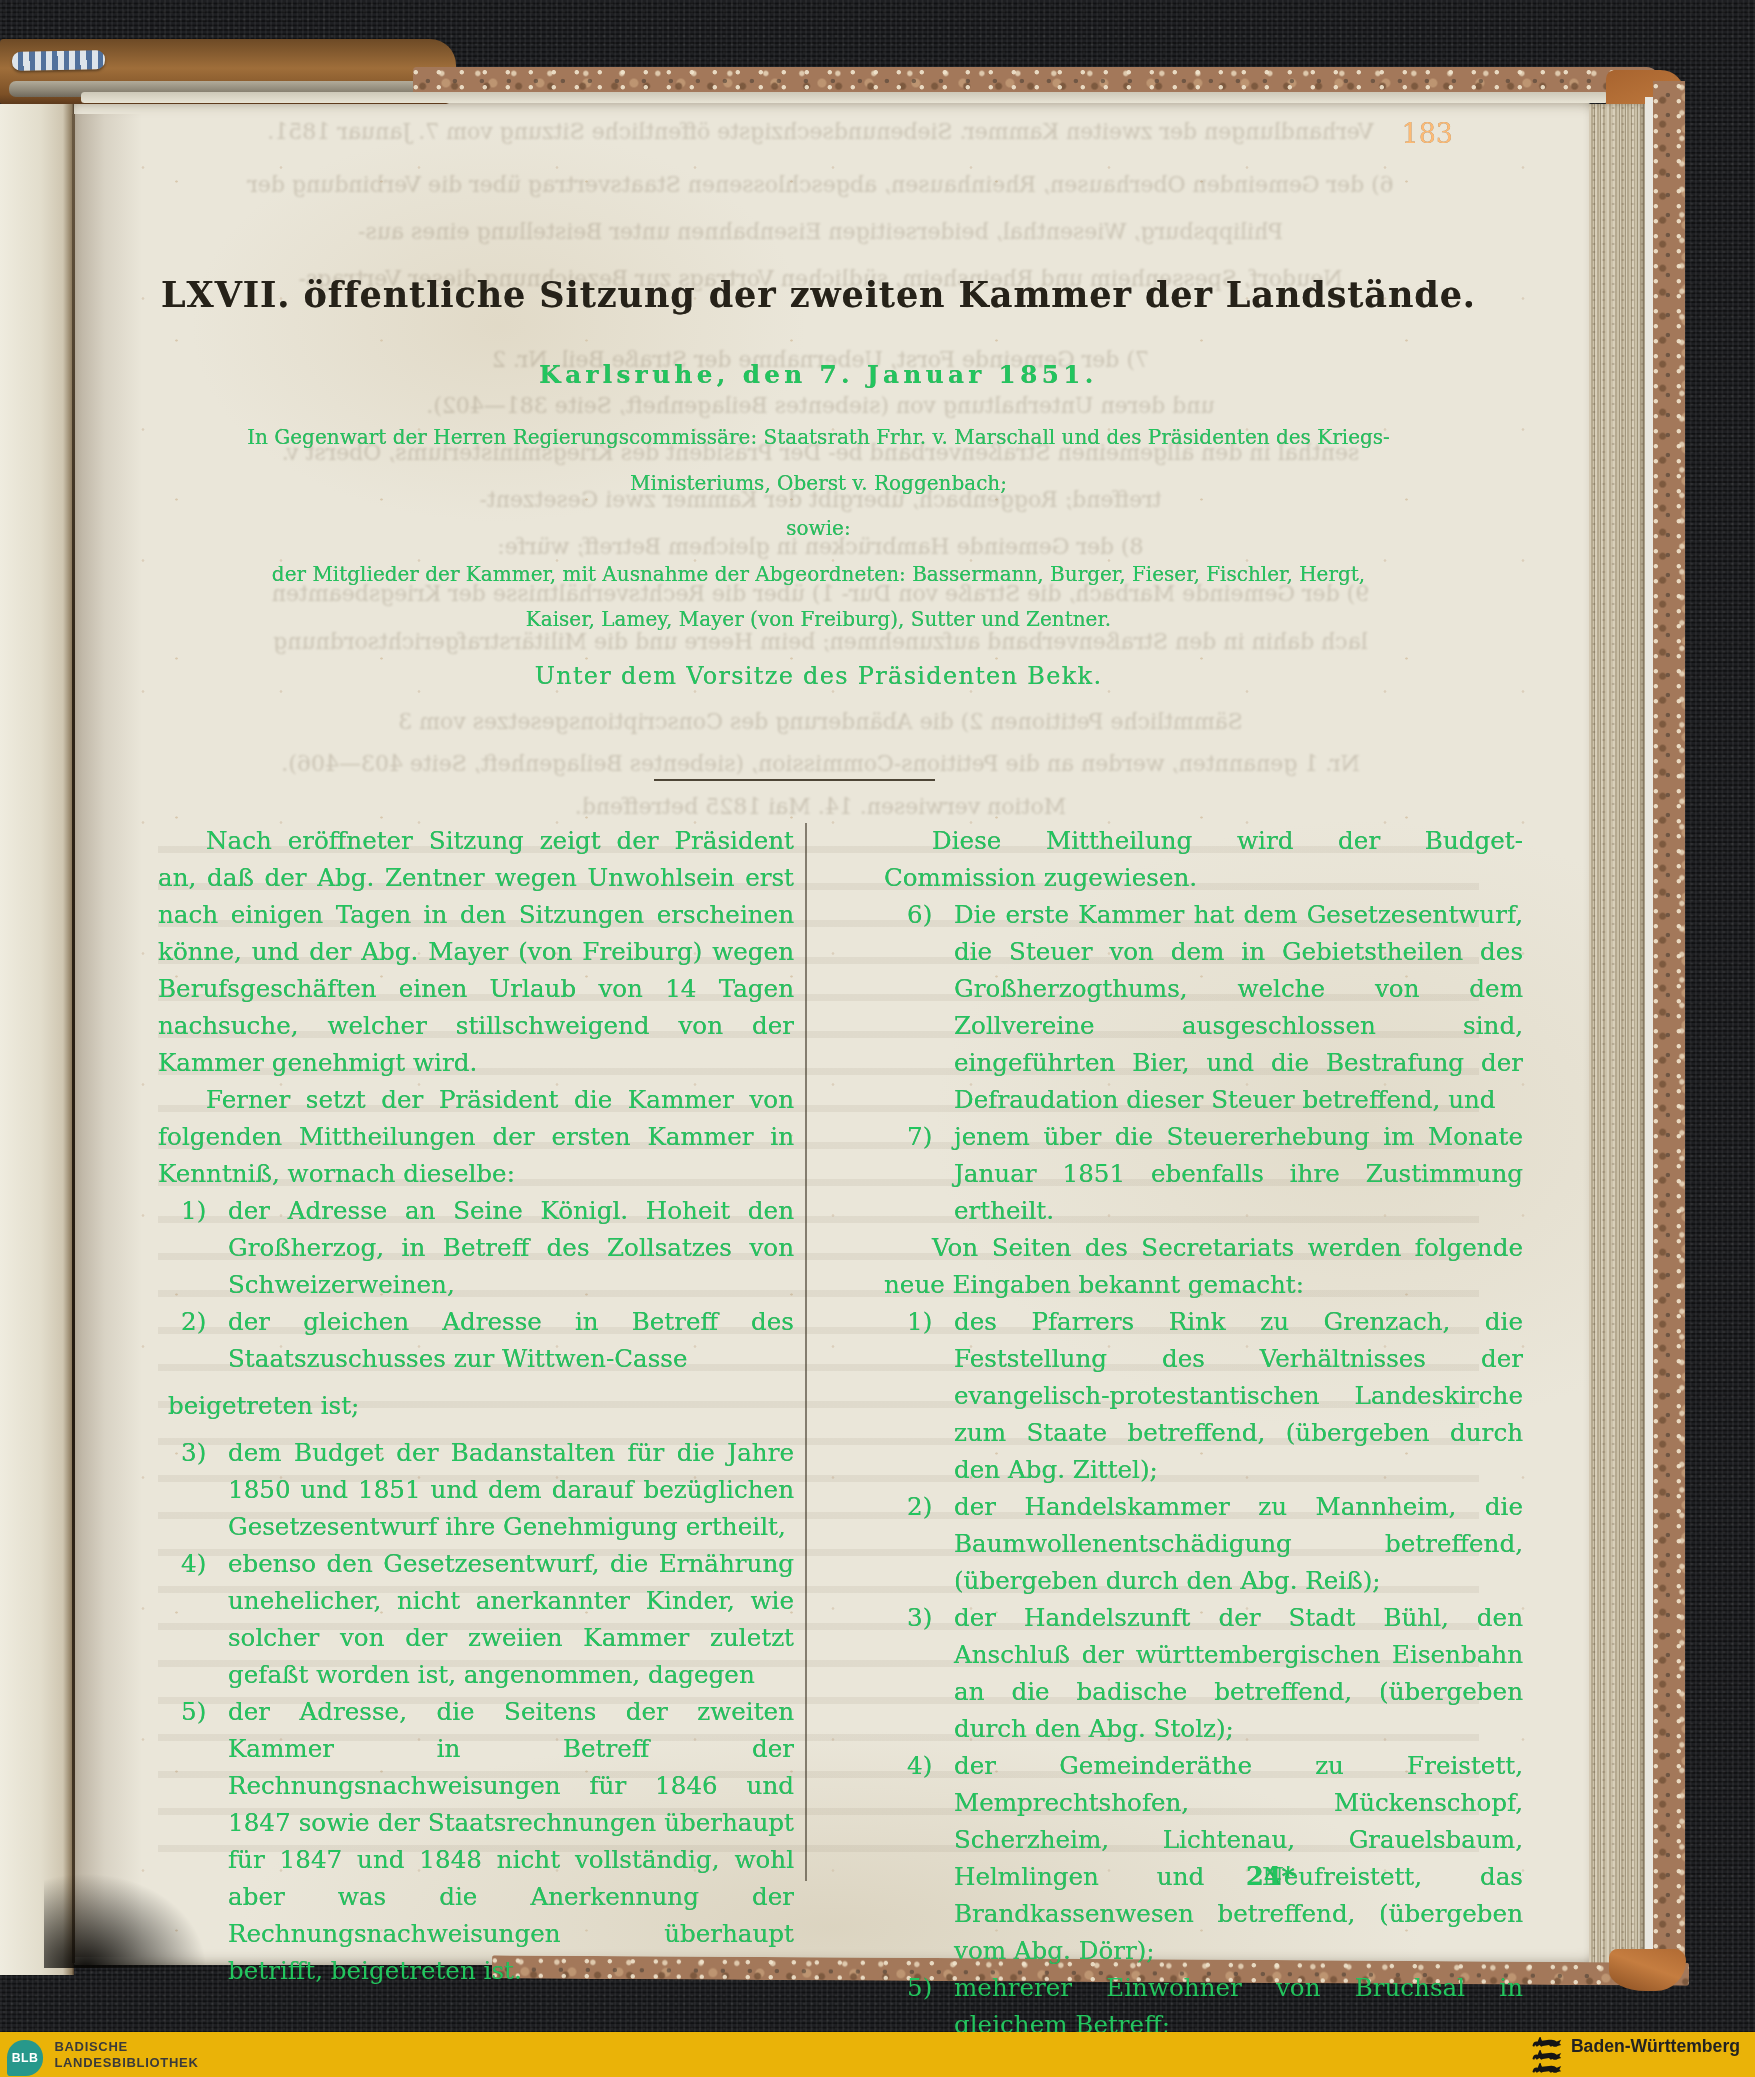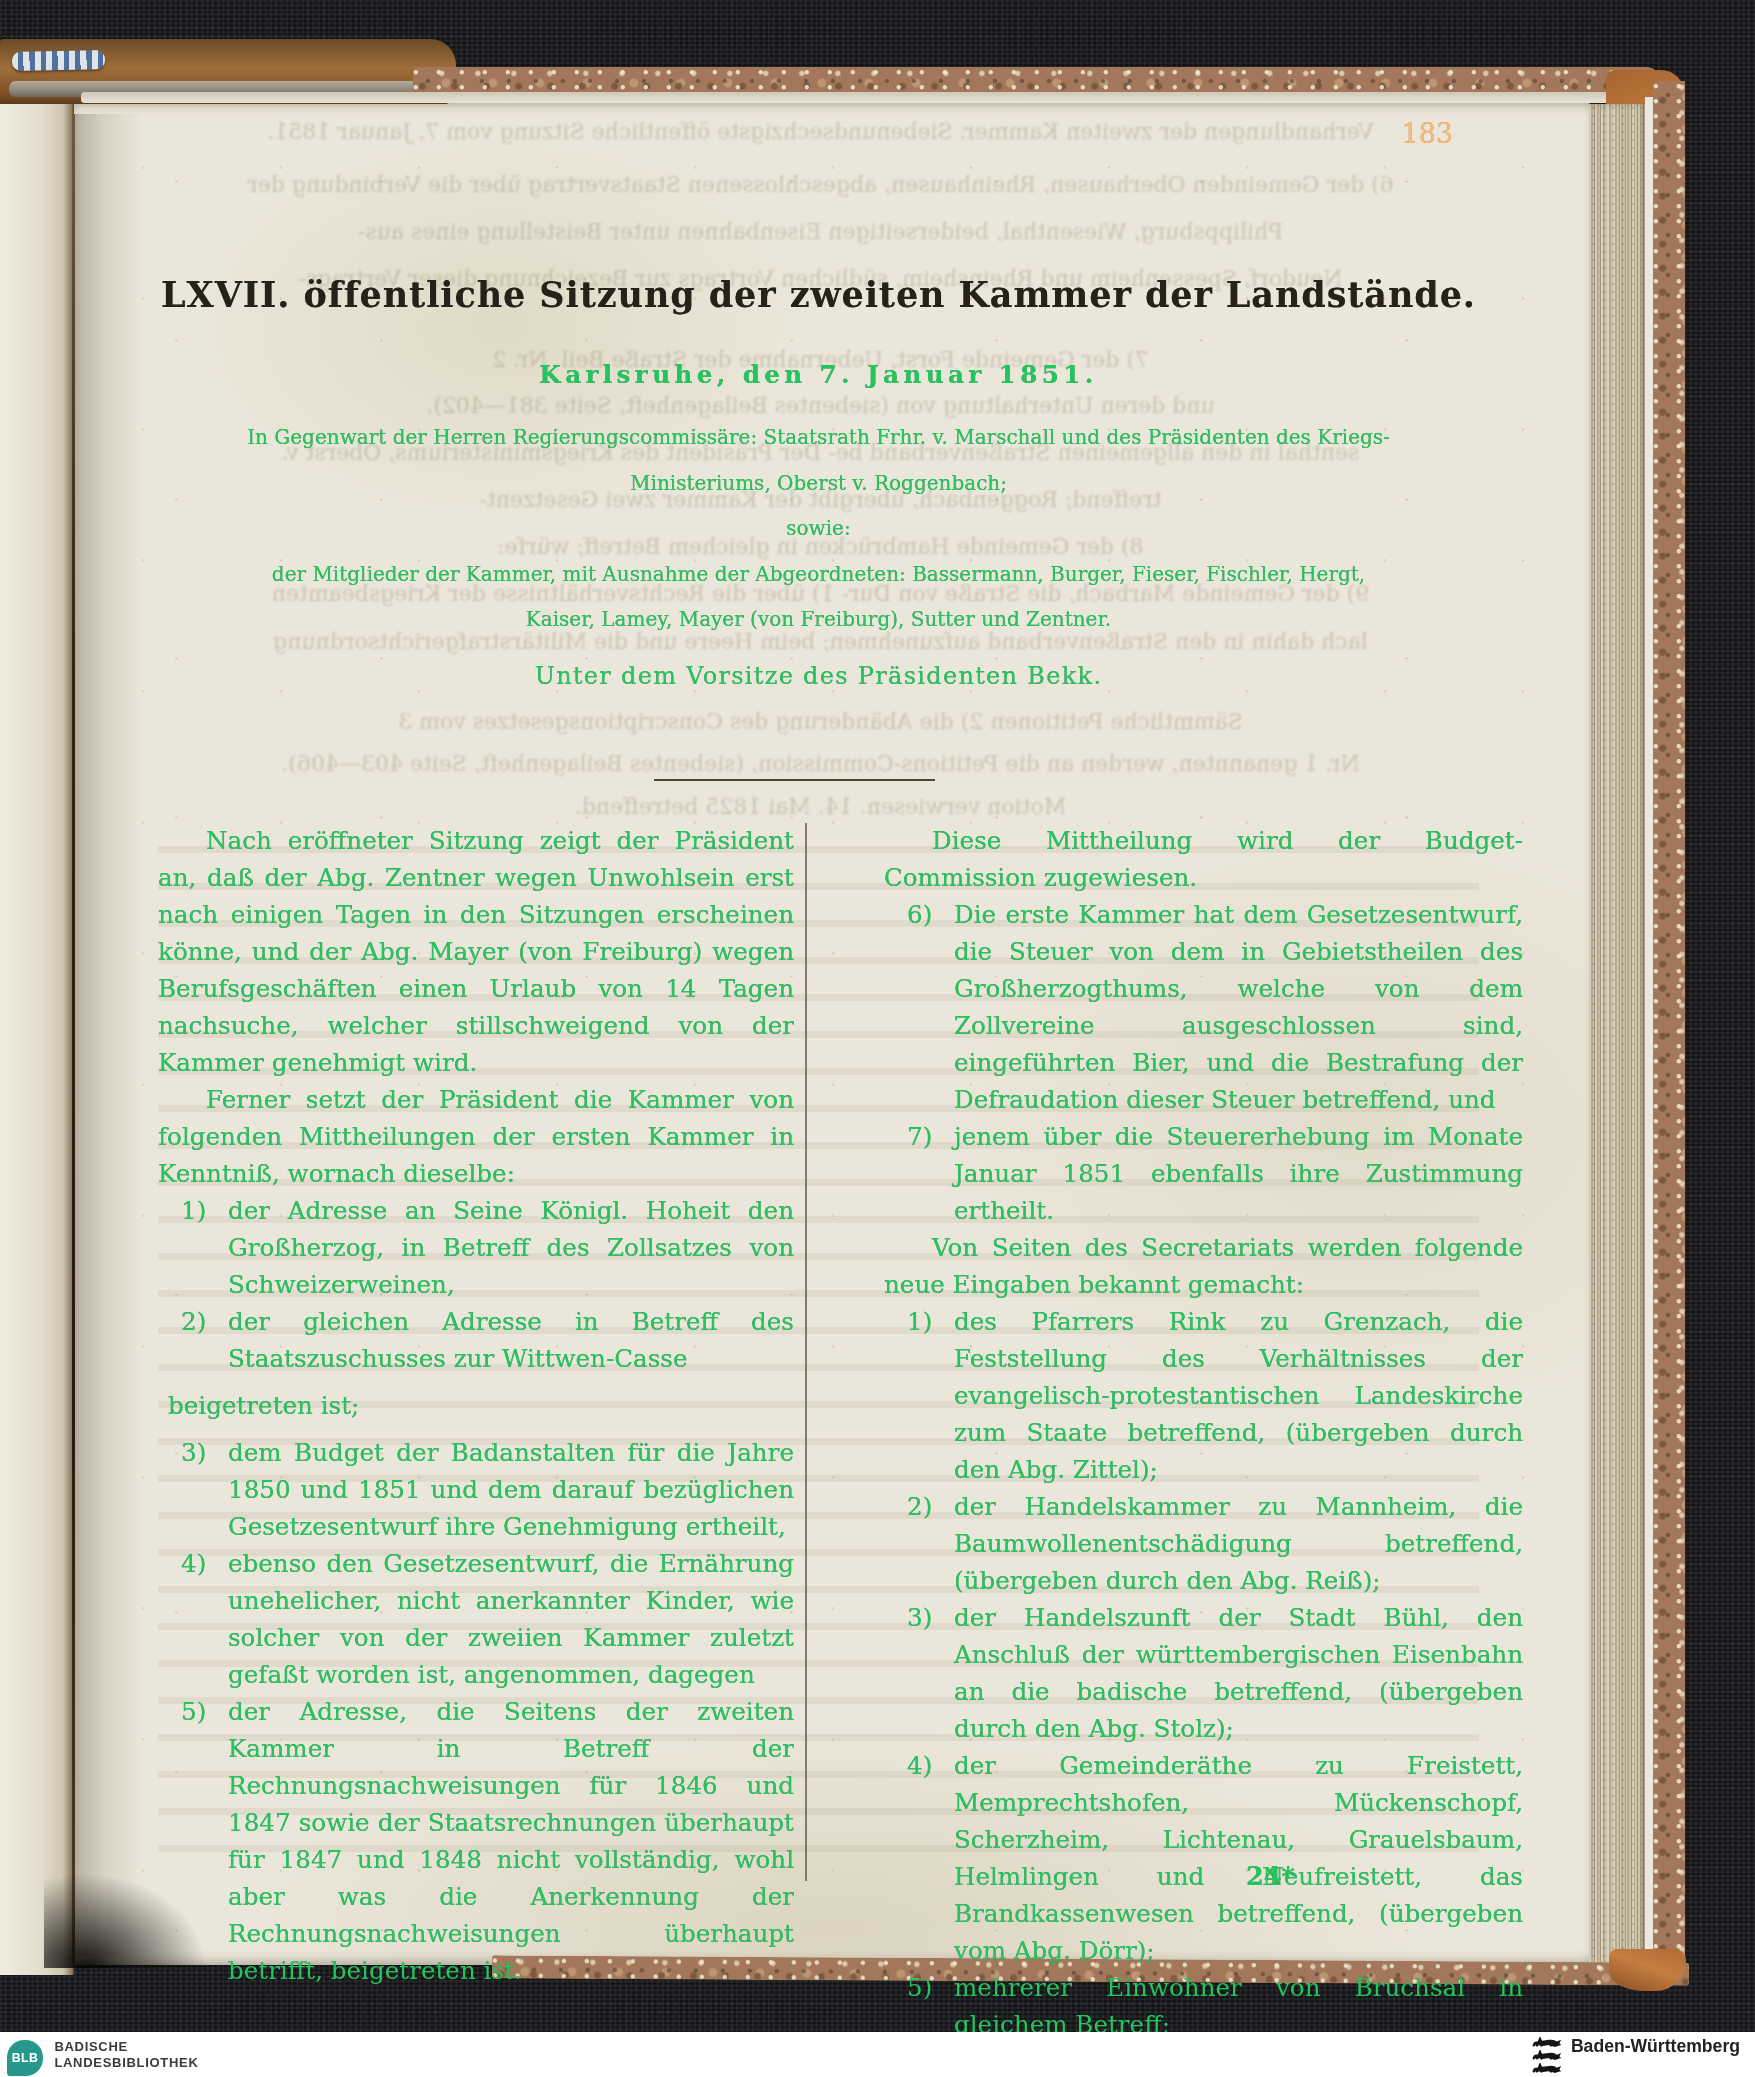--- a/index.html
+++ b/index.html
@@ -97,21 +97,21 @@
   .col-left{left:158px;}
   .col-right{left:884px;width:639px;}
   .para{margin:0;}
   .indent{text-indent:48px;}
   .li{position:relative;padding-left:70px;}
   .li .num{position:absolute;left:23px;top:0;text-indent:0;}
   .outdent{margin:10px;}
   .catchword{left:1222px;top:1861px;width:97px;text-align:center;font-size:25.5px;font-weight:bold;}
   
   .footer{
-    left:0;bottom:0;width:1756px;height:46px;background:#ffffff;z-index:50;
+    left:0;bottom:0;width:1756px;height:46px;background:#eab308;z-index:50;
     display:flex;align-items:center;justify-content:space-between;
     padding:0 16px 0 7px;box-sizing:border-box;
     font-family:"Liberation Sans","DejaVu Sans",sans-serif;
   }
   .blb-group{display:flex;align-items:center;gap:11.4px;}
   .blb-logo{width:36px;height:36px;margin-top:5.3px;background:#27988b;border-radius:48% 48% 48% 10%;
     color:#ffffff;font-weight:bold;font-size:12.3px;letter-spacing:0.4px;
     display:flex;align-items:center;justify-content:center;}
   .blb-text{font-weight:bold;font-size:13px;line-height:16px;color:#3a3a3a;letter-spacing:0.7px;}
   .bw-group{display:flex;align-items:flex-start;gap:9px;}

